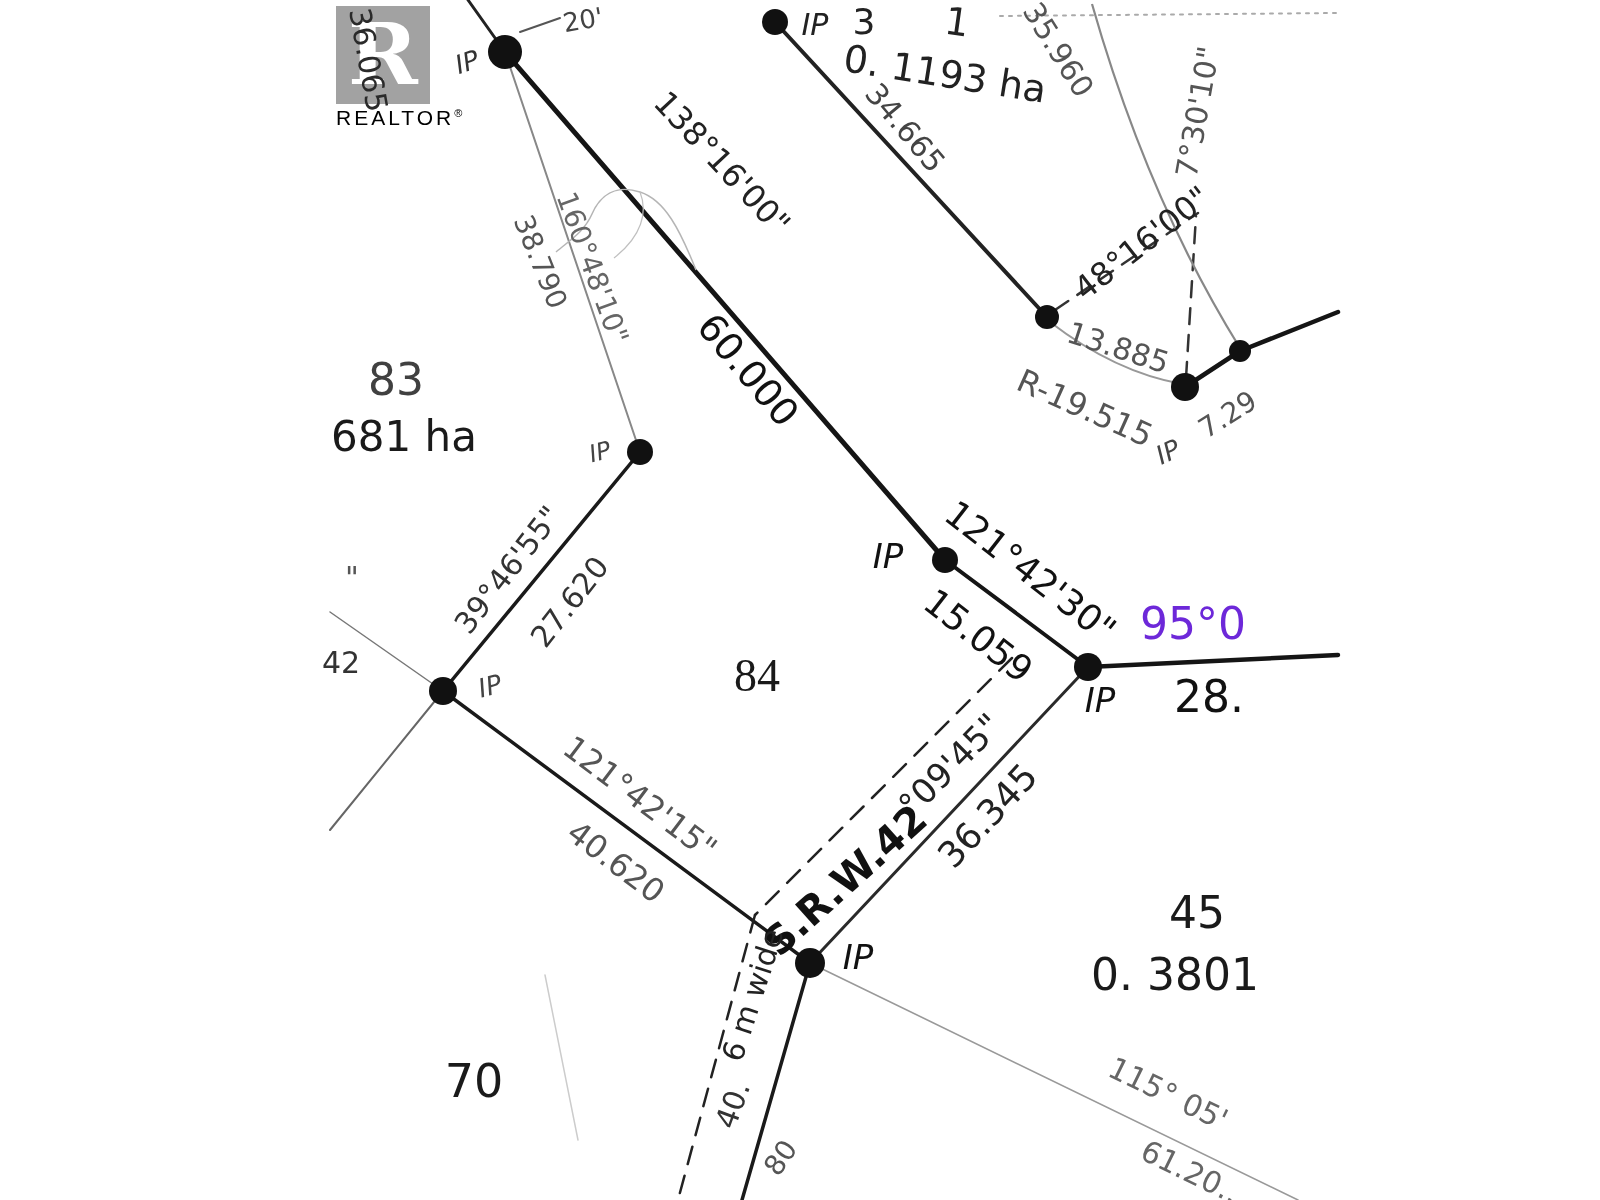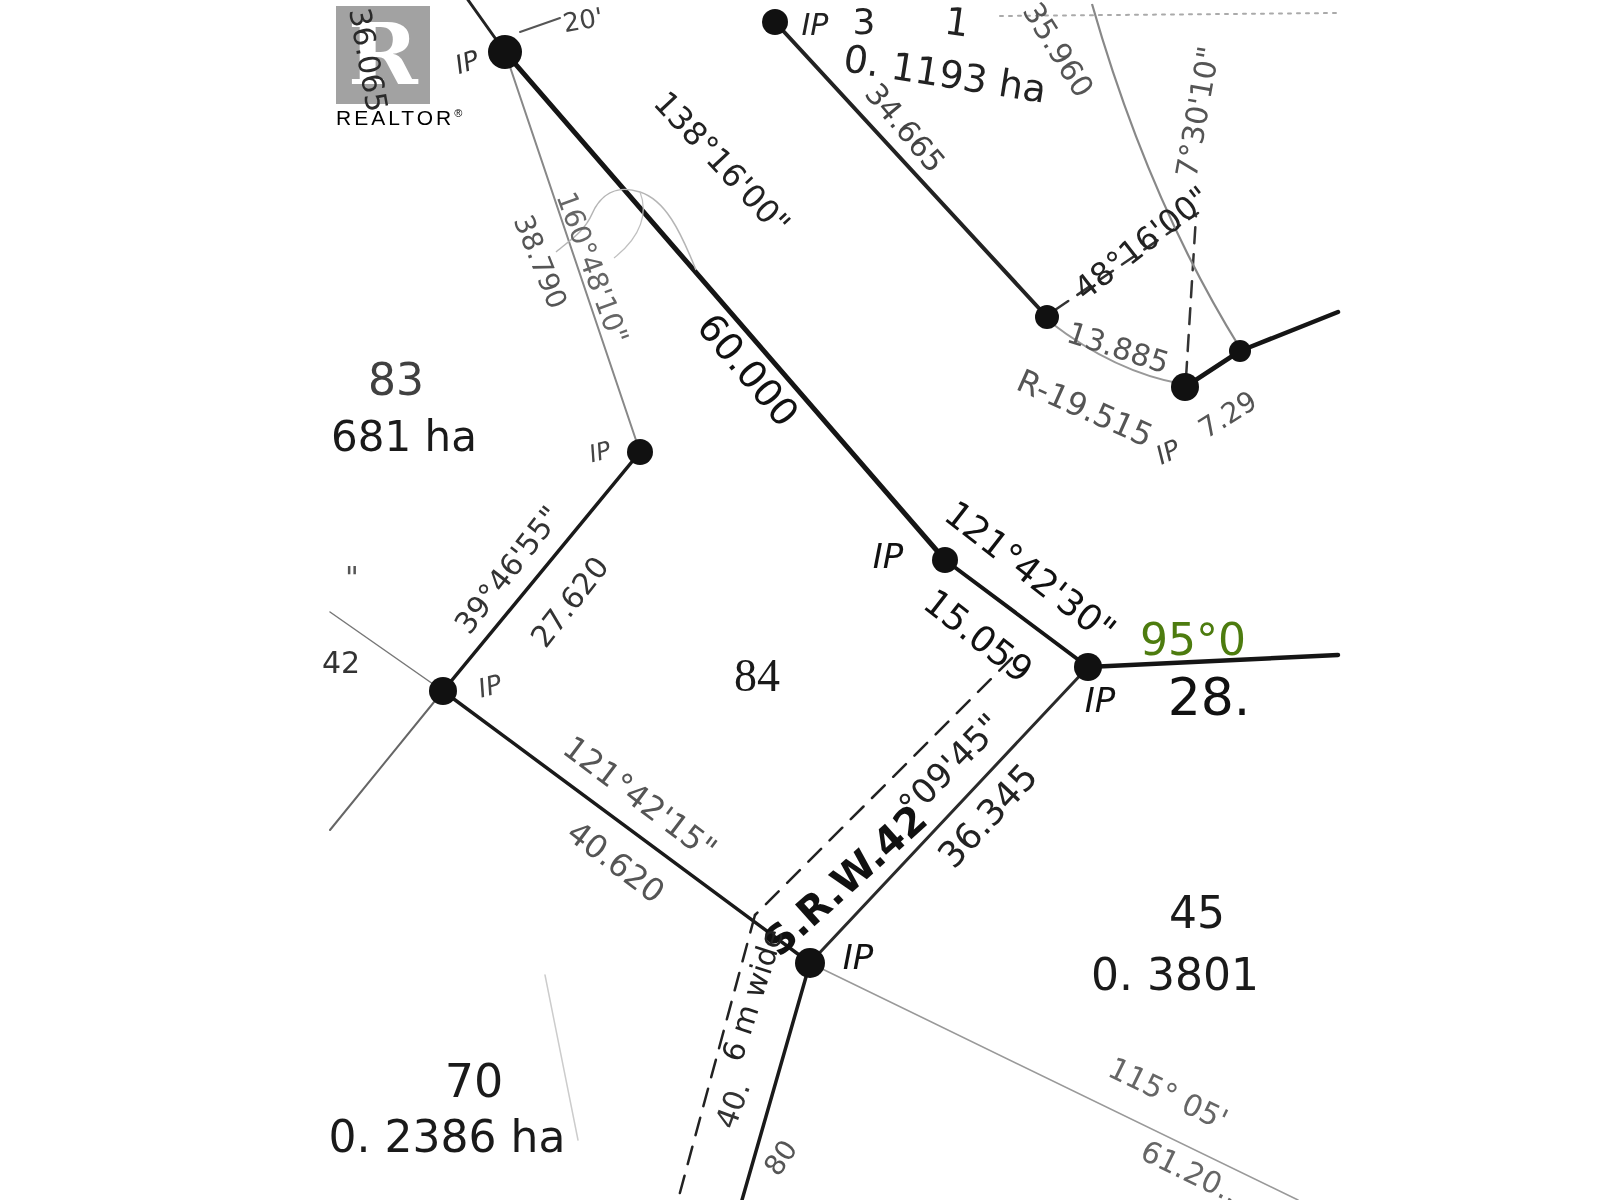--- a/index.html
+++ b/index.html
@@ -92,33 +92,32 @@
       <span class="label" style="left: 600px; top: 452px; font-size: 24px; color: rgb(68, 68, 68); transform: translate(-50%, -50%) rotate(-15deg); font-style: italic;">IP</span>
       <span class="label" style="left: 508px; top: 570px; font-size: 30px; color: rgb(51, 51, 51); transform: translate(-50%, -50%) rotate(-52deg);">39°46'55"</span>
       <span class="label" style="left: 570px; top: 602px; font-size: 30px; color: rgb(51, 51, 51); transform: translate(-50%, -50%) rotate(-52deg);">27.620</span>
       <span class="label" style="left: 352px; top: 578px; font-size: 30px; color: rgb(85, 85, 85); transform: translate(-50%, -50%) rotate(0deg);">"</span>
       <span class="label" style="left: 341px; top: 663px; font-size: 30px; color: rgb(51, 51, 51); transform: translate(-50%, -50%) rotate(0deg);">42</span>
       <span class="label" style="left: 490px; top: 686px; font-size: 26px; color: rgb(68, 68, 68); transform: translate(-50%, -50%) rotate(-15deg); font-style: italic;">IP</span>
       <span class="label" style="left: 757px; top: 676px; font-size: 46px; color: rgb(26, 26, 26); transform: translate(-50%, -50%) rotate(0deg); font-family: Liberation Serif, serif;">84</span>
       <span class="label" style="left: 888px; top: 556px; font-size: 34px; color: rgb(17, 17, 17); transform: translate(-50%, -50%) rotate(0deg); font-style: italic;">IP</span>
       <span class="label" style="left: 1030px; top: 572px; font-size: 36px; color: rgb(17, 17, 17); transform: translate(-50%, -50%) rotate(38deg);">121°42'30"</span>
       <span class="label" style="left: 978px; top: 636px; font-size: 36px; color: rgb(17, 17, 17); transform: translate(-50%, -50%) rotate(38deg);">15.059</span>
-      <span class="label" style="left: 1193px; top: 624px; font-size: 44px; color: #4d7c0f; transform: translate(-50%, -50%) rotate(0deg); margin-top: 16px;">95°0</span>
-      <span class="label" style="left: 1209px; top: 697px; font-size: 52px; color: rgb(17, 17, 17); transform: translate(-50%, -50%) rotate(0deg); text-align: center;">28.</span>
+      <span class="label" style="left: 1193px; top: 624px; font-size: 44px; color: #6d28d9; transform: translate(-50%, -50%) rotate(0deg);">95°0</span>
+      <span class="label" style="left: 1209px; top: 697px; font-size: 44px; color: rgb(17, 17, 17); transform: translate(-50%, -50%) rotate(0deg); text-align: center;">28.</span>
       <span class="label" style="left: 1100px; top: 700px; font-size: 34px; color: rgb(17, 17, 17); transform: translate(-50%, -50%) rotate(0deg); font-style: italic;">IP</span>
       <span class="label" style="left: 988px; top: 816px; font-size: 36px; color: rgb(34, 34, 34); transform: translate(-50%, -50%) rotate(-47deg);">36.345</span>
       <span class="label" style="left: 845px; top: 880px; font-size: 40px; color: rgb(17, 17, 17); transform: translate(-50%, -50%) rotate(-42deg); font-weight: bold;">S.R.W.42</span>
       <span class="label" style="left: 950px; top: 765px; font-size: 34px; color: rgb(34, 34, 34); transform: translate(-50%, -50%) rotate(-45deg);">°09'45"</span>
       <span class="label" style="left: 640px; top: 798px; font-size: 32px; color: rgb(85, 85, 85); transform: translate(-50%, -50%) rotate(37deg);">121°42'15"</span>
       <span class="label" style="left: 616px; top: 862px; font-size: 32px; color: rgb(85, 85, 85); transform: translate(-50%, -50%) rotate(37deg);">40.620</span>
       <span class="label" style="left: 858px; top: 957px; font-size: 34px; color: rgb(17, 17, 17); transform: translate(-50%, -50%) rotate(0deg); font-style: italic;">IP</span>
       <span class="label" style="left: 753px; top: 995px; font-size: 30px; color: rgb(34, 34, 34); transform: translate(-50%, -50%) rotate(-72deg);">6 m wide</span>
       <span class="label" style="left: 733px; top: 1105px; font-size: 30px; color: rgb(51, 51, 51); transform: translate(-50%, -50%) rotate(-70deg);">40.</span>
       <span class="label" style="left: 781px; top: 1158px; font-size: 28px; color: rgb(85, 85, 85); transform: translate(-50%, -50%) rotate(-55deg);">80</span>
       <span class="label" style="left: 1168px; top: 1094px; font-size: 30px; color: rgb(102, 102, 102); transform: translate(-50%, -50%) rotate(26deg);">115° 05'</span>
       <span class="label" style="left: 1190px; top: 1172px; font-size: 30px; color: rgb(102, 102, 102); transform: translate(-50%, -50%) rotate(26deg);">61.20..</span>
       <span class="label" style="left: 1197px; top: 913px; font-size: 44px; color: rgb(26, 26, 26); transform: translate(-50%, -50%) rotate(0deg);">45</span>
       <span class="label" style="left: 1175px; top: 975px; font-size: 44px; color: rgb(26, 26, 26); transform: translate(-50%, -50%) rotate(0deg);">0. 3801</span>
       <span class="label" style="left: 474px; top: 1081px; font-size: 46px; color: rgb(26, 26, 26); transform: translate(-50%, -50%) rotate(0deg);">70</span>
-      <span class="label" style="left: 447px; top: 1137px; font-size: 44px; color: rgb(26, 26, 26); transform: translate(-50%, -50%) rotate(0deg);">0. 2386 ha</span>
     </div>
 
 </div>
 
 </body></html>

